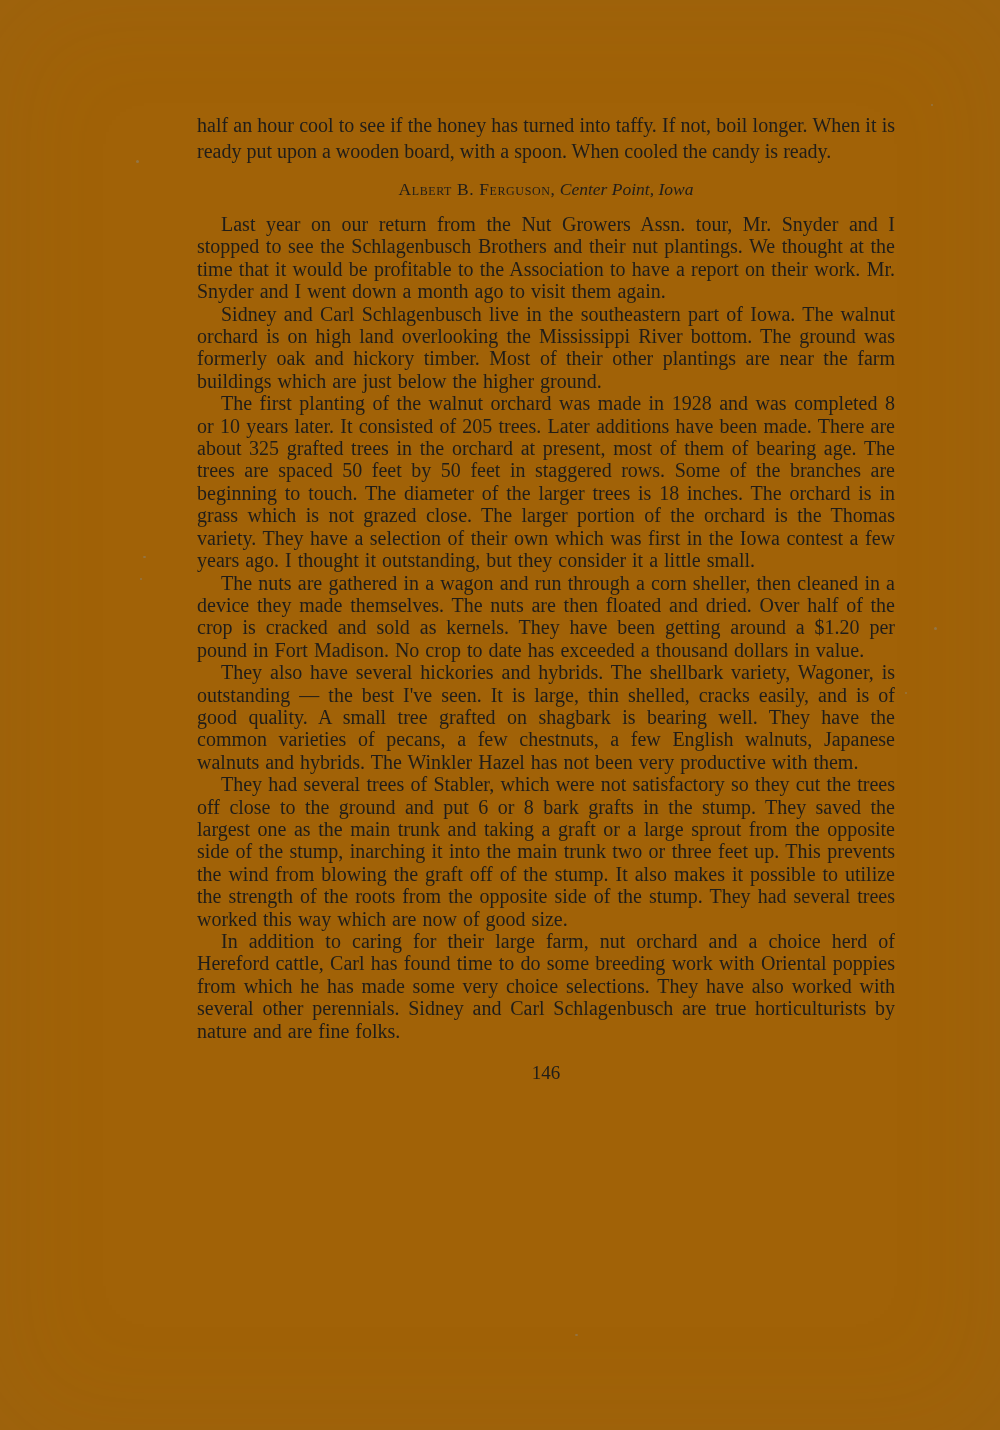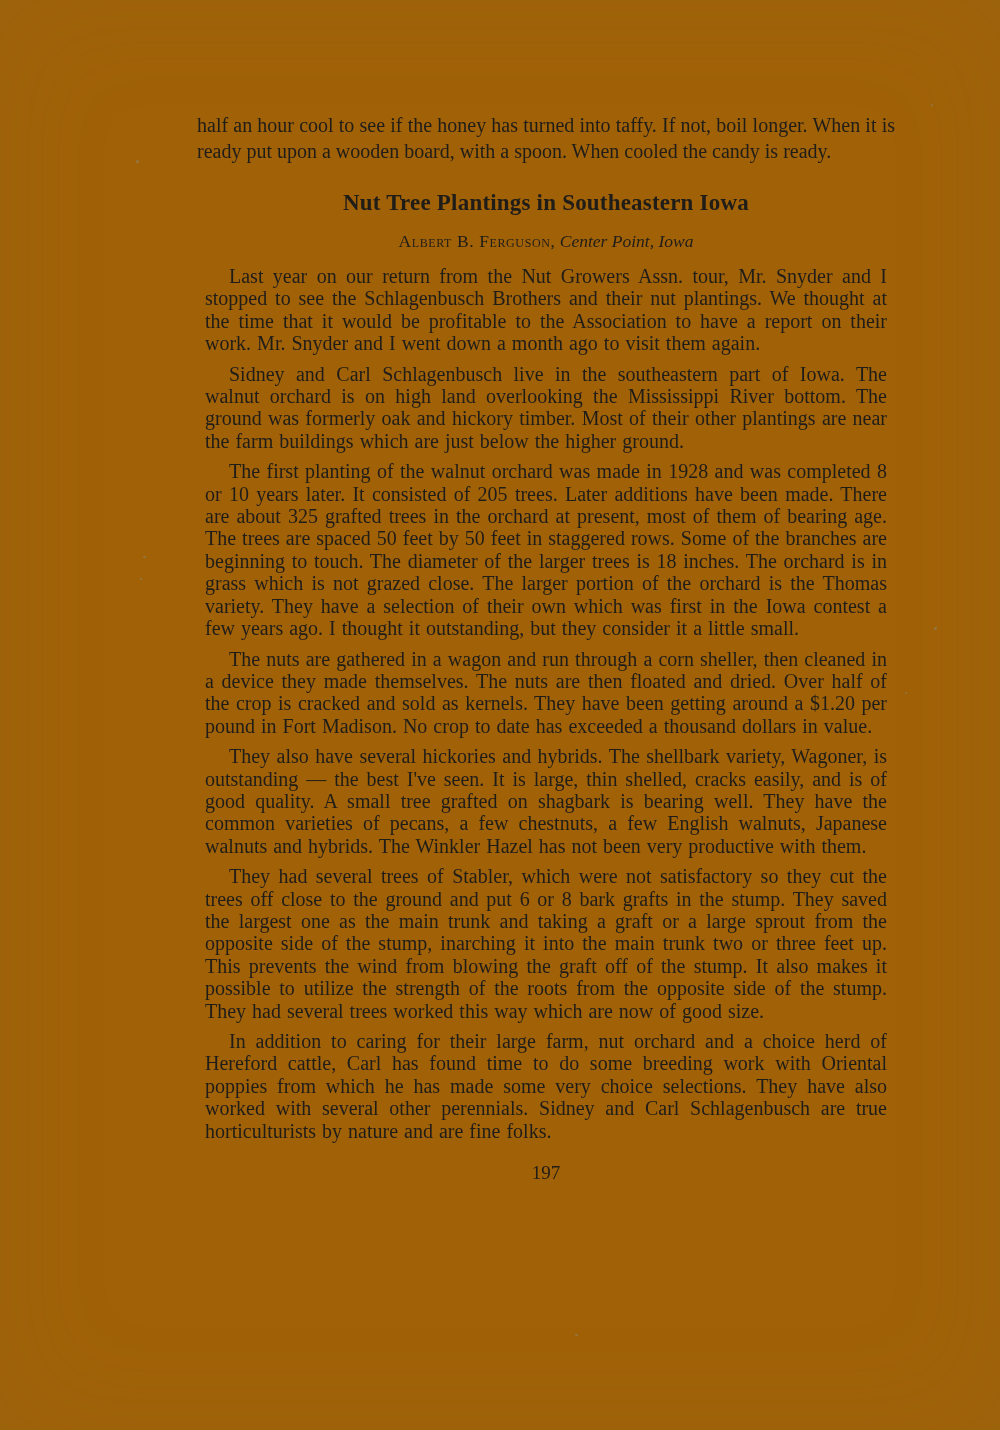--- a/index.html
+++ b/index.html
@@ -48,21 +48,21 @@
     font-variant: small-caps;
     letter-spacing: 0.6px;
   }
   .byline .location {
     font-style: italic;
   }
   .body-copy {
     margin-top: 14px;
   }
   .body-para {
-    margin: 8px;
+    margin: 0;
     font-size: 20px;
     line-height: 22.4px;
     text-align: justify;
     text-indent: 24px;
     word-spacing: 1px;
   }
   .page-number {
     margin-top: 20px;
     text-align: center;
     font-size: 19px;
@@ -83,38 +83,37 @@
 </style>
 </head>
 <body>
 
 <div class="page">
 
   <div class="text-block">
 
     <p class="intro">half an hour cool to see if the honey has turned into taffy. If not, boil longer. When it is ready put upon a wooden board, with a spoon. When cooled the candy is ready.</p>
 
-    <h1 class="title">Nut Tree Plantings in Southeastern Iowa</h1>
 
     <div class="byline">
       <span class="author">Albert B. Ferguson,</span>
       <span class="location">Center Point, Iowa</span>
     </div>
 
     <div class="body-copy">
       <p class="body-para">Last year on our return from the Nut Growers Assn. tour, Mr. Snyder and I stopped to see the Schlagenbusch Brothers and their nut plantings. We thought at the time that it would be profitable to the Association to have a report on their work. Mr. Snyder and I went down a month ago to visit them again.</p>
       <p class="body-para">Sidney and Carl Schlagenbusch live in the southeastern part of Iowa. The walnut orchard is on high land overlooking the Mississippi River bottom. The ground was formerly oak and hickory timber. Most of their other plantings are near the farm buildings which are just below the higher ground.</p>
       <p class="body-para">The first planting of the walnut orchard was made in 1928 and was completed 8 or 10 years later. It consisted of 205 trees. Later additions have been made. There are about 325 grafted trees in the orchard at present, most of them of bearing age. The trees are spaced 50 feet by 50 feet in staggered rows. Some of the branches are beginning to touch. The diameter of the larger trees is 18 inches. The orchard is in grass which is not grazed close. The larger portion of the orchard is the Thomas variety. They have a selection of their own which was first in the Iowa contest a few years ago. I thought it outstanding, but they consider it a little small.</p>
       <p class="body-para">The nuts are gathered in a wagon and run through a corn sheller, then cleaned in a device they made themselves. The nuts are then floated and dried. Over half of the crop is cracked and sold as kernels. They have been getting around a $1.20 per pound in Fort Madison. No crop to date has exceeded a thousand dollars in value.</p>
       <p class="body-para">They also have several hickories and hybrids. The shellbark variety, Wagoner, is outstanding — the best I've seen. It is large, thin shelled, cracks easily, and is of good quality. A small tree grafted on shagbark is bearing well. They have the common varieties of pecans, a few chestnuts, a few English walnuts, Japanese walnuts and hybrids. The Winkler Hazel has not been very productive with them.</p>
       <p class="body-para">They had several trees of Stabler, which were not satisfactory so they cut the trees off close to the ground and put 6 or 8 bark grafts in the stump. They saved the largest one as the main trunk and taking a graft or a large sprout from the opposite side of the stump, inarching it into the main trunk two or three feet up. This prevents the wind from blowing the graft off of the stump. It also makes it possible to utilize the strength of the roots from the opposite side of the stump. They had several trees worked this way which are now of good size.</p>
       <p class="body-para">In addition to caring for their large farm, nut orchard and a choice herd of Hereford cattle, Carl has found time to do some breeding work with Oriental poppies from which he has made some very choice selections. They have also worked with several other perennials. Sidney and Carl Schlagenbusch are true horticulturists by nature and are fine folks.</p>
     </div>
 
-    <div class="page-number">197</div>
+    <div class="page-number">146</div>
 
   </div>
 
   <div class="speck s1"></div>
   <div class="speck s2"></div>
   <div class="speck s3"></div>
   <div class="speck s4"></div>
   <div class="speck s5"></div>
   <div class="speck s6"></div>
   <div class="speck s7"></div>

